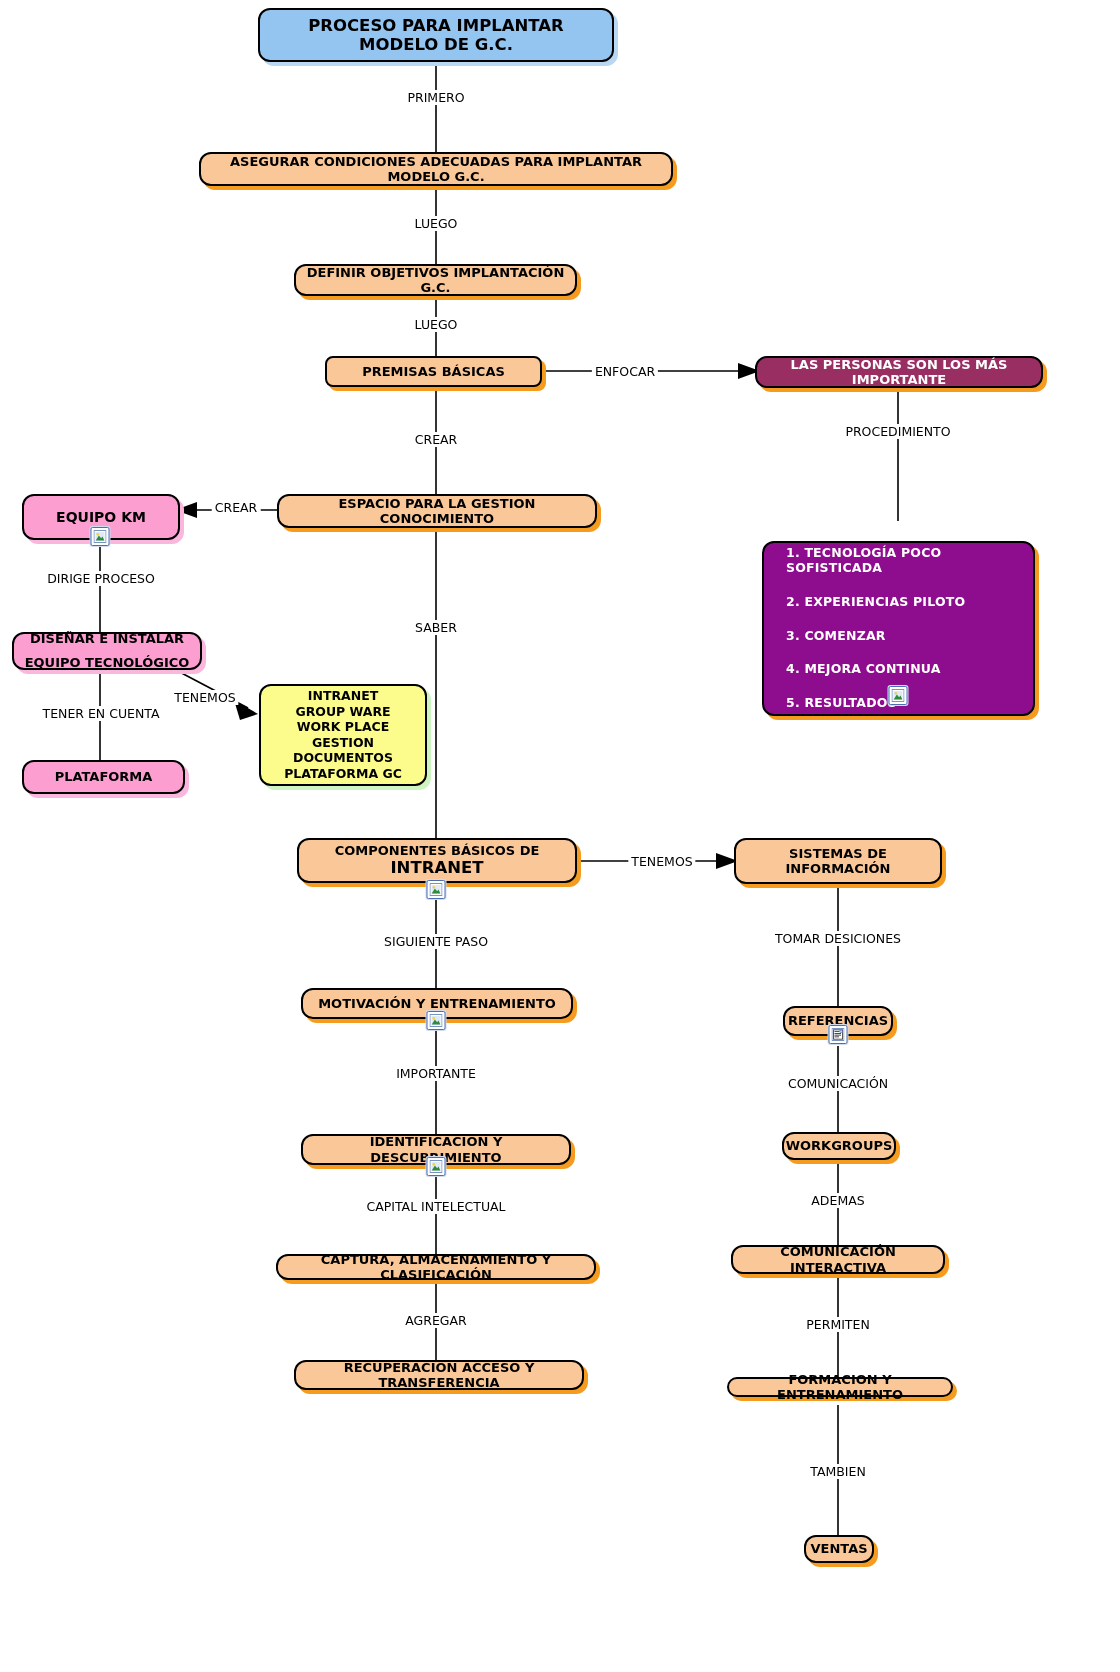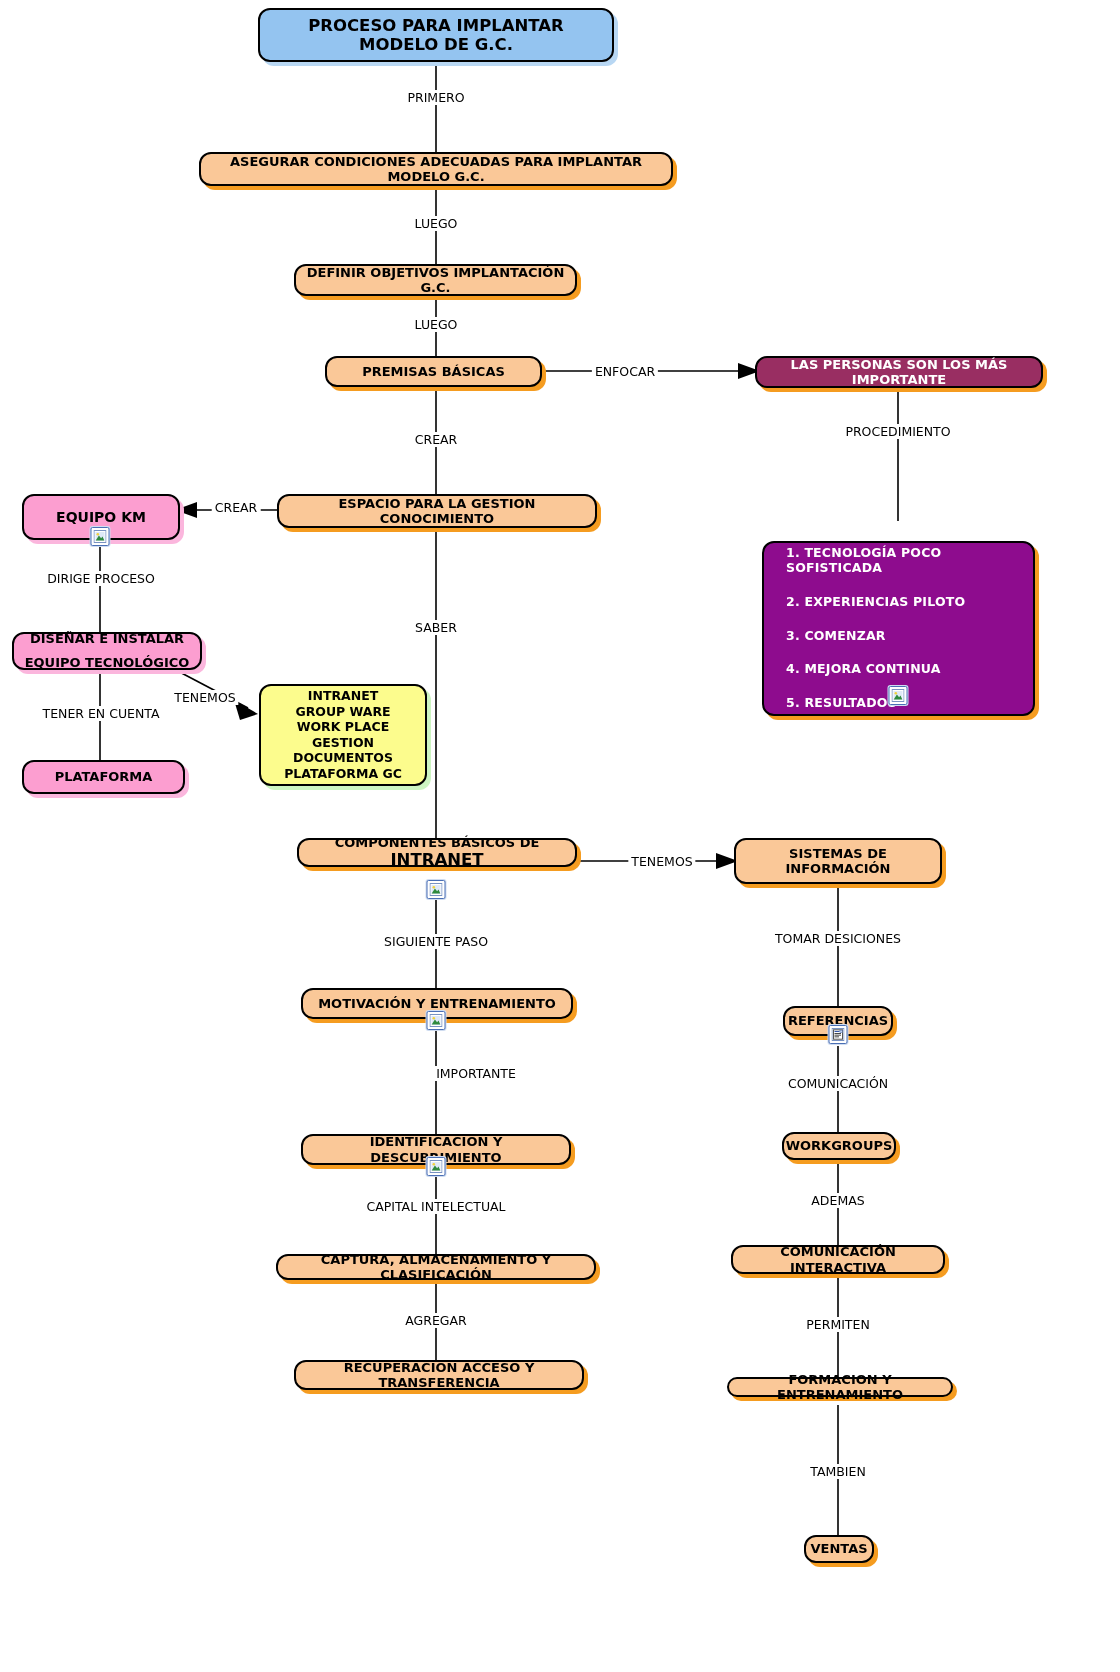--- a/index.html
+++ b/index.html
@@ -150,21 +150,21 @@
   </div>
 
   <div class="node n-orange t13" style="left:199px; top:152px; width:474px; height:34px;">
     <span>ASEGURAR CONDICIONES ADECUADAS PARA IMPLANTAR MODELO G.C.</span>
   </div>
 
   <div class="node n-orange t13" style="left:294px; top:264px; width:283px; height:32px;">
     <span>DEFINIR OBJETIVOS IMPLANTACIÓN G.C.</span>
   </div>
 
-  <div class="node n-orange t13" style="left:325px; top:356px; width:217px; height:31px;">
+  <div class="node n-orange t13" style="left:325px; top:356px; width:217px; height:31px;border-radius:8px;">
     <span>PREMISAS BÁSICAS</span>
   </div>
 
   <div class="node n-magenta t13" style="left:755px; top:356px; width:288px; height:32px;">
     <span>LAS PERSONAS SON LOS MÁS IMPORTANTE</span>
   </div>
 
   <div class="node n-orange t13" style="left:277px; top:494px; width:320px; height:34px;">
     <span>ESPACIO PARA LA GESTION CONOCIMIENTO</span>
   </div>
@@ -211,21 +211,21 @@
   </div>
   <div class="badge" style="left:898px; top:686px;">
     <svg width="13" height="13" viewBox="0 0 13 13" aria-hidden="true">
       <rect x="0.5" y="0.5" width="12" height="12" fill="#ffffff" stroke="#7892c2"></rect>
       <rect x="2" y="2" width="9" height="9" fill="#dfe9f7"></rect>
       <circle cx="4.3" cy="4.3" r="1.25" fill="#f2d23c"></circle>
       <polygon points="2.2,10.6 5.4,5.6 7.6,8.2 9,6.6 10.8,10.6" fill="#2f8a3e"></polygon>
     </svg>
   </div>
 
-  <div class="node n-orange t13" style="left:297px; top:838px; width:280px; height:29px;">
+  <div class="node n-orange t13" style="left:297px; top:838px; width:280px; height:45px;">
     <span>
       <span>COMPONENTES BÁSICOS DE </span><span class="big">INTRANET</span>
     </span>
   </div>
   <div class="badge" style="left:436px; top:880px;">
     <svg width="13" height="13" viewBox="0 0 13 13" aria-hidden="true">
       <rect x="0.5" y="0.5" width="12" height="12" fill="#ffffff" stroke="#7892c2"></rect>
       <rect x="2" y="2" width="9" height="9" fill="#dfe9f7"></rect>
       <circle cx="4.3" cy="4.3" r="1.25" fill="#f2d23c"></circle>
       <polygon points="2.2,10.6 5.4,5.6 7.6,8.2 9,6.6 10.8,10.6" fill="#2f8a3e"></polygon>
@@ -306,21 +306,21 @@
   <div class="lbl" style="left:436px; top:432px;">CREAR</div>
   <div class="lbl" style="left:236px; top:500px;">CREAR</div>
   <div class="lbl" style="left:898px; top:424px;">PROCEDIMIENTO</div>
   <div class="lbl" style="left:101px; top:571px;">DIRIGE PROCESO</div>
   <div class="lbl" style="left:101px; top:706px;">TENER EN CUENTA</div>
   <div class="lbl" style="left:205px; top:690px;">TENEMOS</div>
   <div class="lbl" style="left:436px; top:620px;">SABER</div>
   <div class="lbl" style="left:662px; top:854px;">TENEMOS</div>
   <div class="lbl" style="left:436px; top:934px;">SIGUIENTE PASO</div>
   <div class="lbl" style="left:838px; top:931px;">TOMAR DESICIONES</div>
-  <div class="lbl" style="left:436px; top:1066px;margin-left:40px;">IMPORTANTE</div>
+  <div class="lbl" style="left:436px; top:1066px;">IMPORTANTE</div>
   <div class="lbl" style="left:838px; top:1076px;">COMUNICACIÓN</div>
   <div class="lbl" style="left:436px; top:1199px;">CAPITAL INTELECTUAL</div>
   <div class="lbl" style="left:838px; top:1193px;">ADEMAS</div>
   <div class="lbl" style="left:436px; top:1313px;">AGREGAR</div>
   <div class="lbl" style="left:838px; top:1317px;">PERMITEN</div>
   <div class="lbl" style="left:838px; top:1464px;">TAMBIEN</div>
 
 </div>
 
 </body></html>

